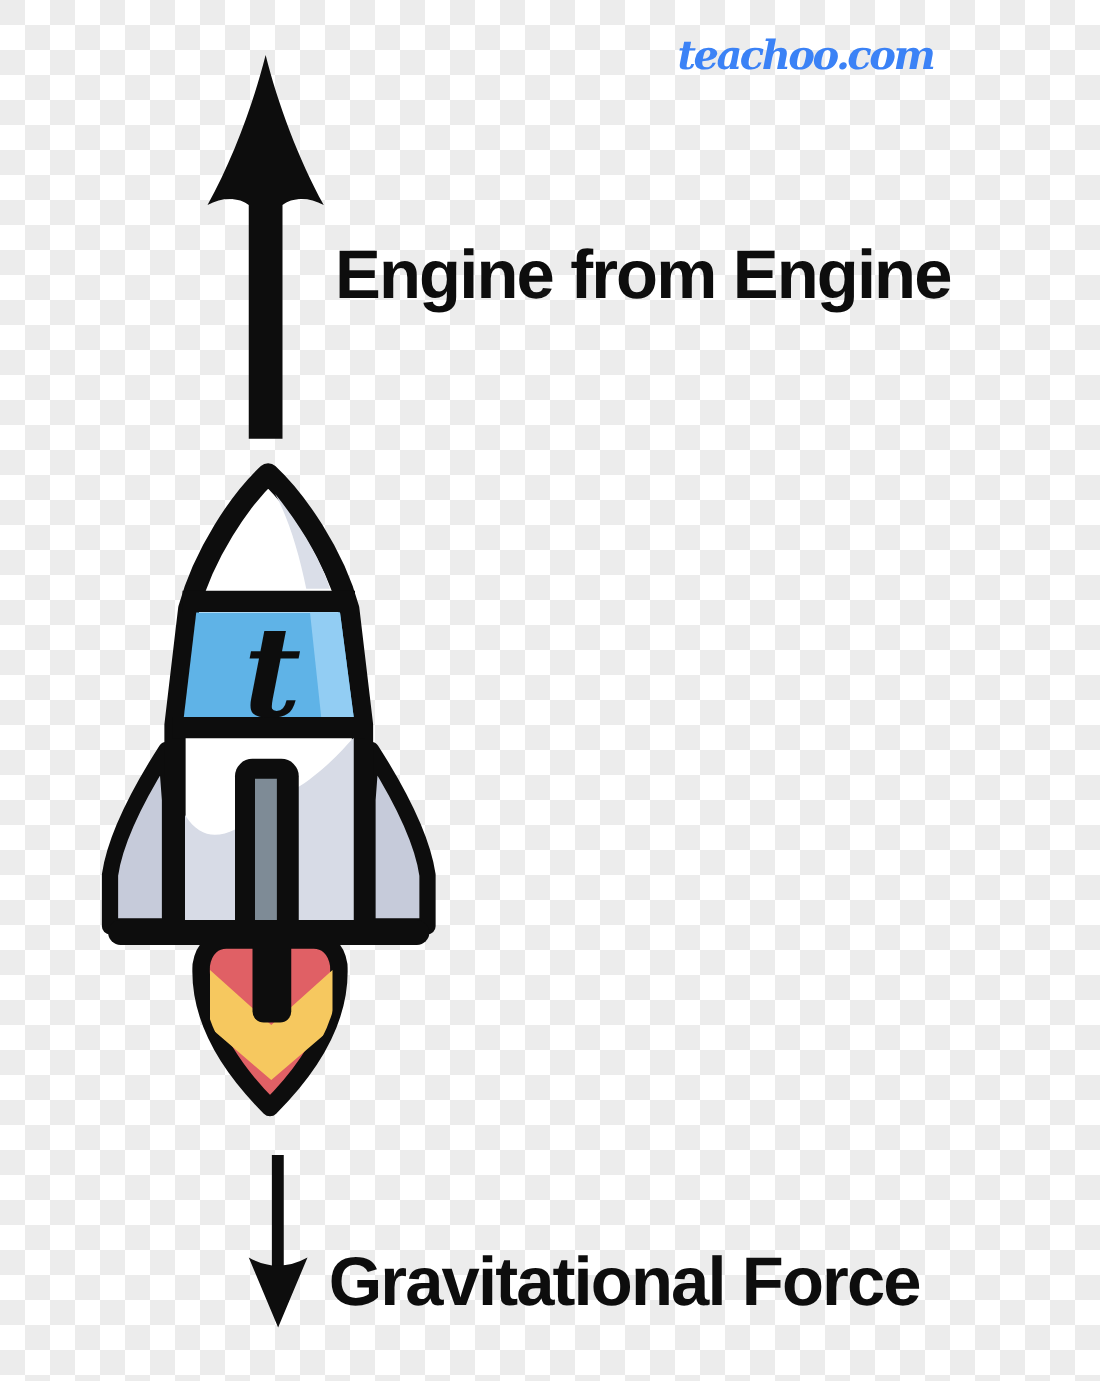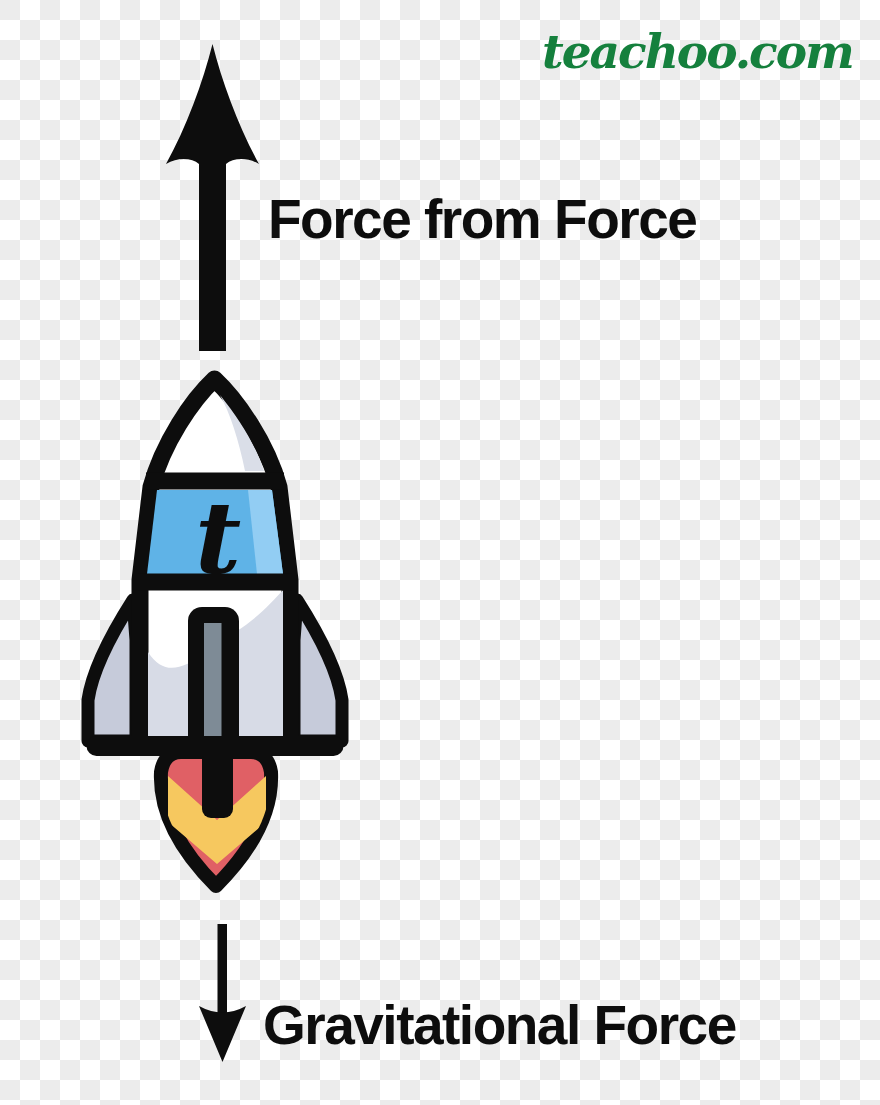--- a/index.html
+++ b/index.html
@@ -15,22 +15,22 @@
     position:absolute;
     font-family:"Liberation Sans",sans-serif;
     font-weight:700;font-size:55px;letter-spacing:-1.5px;
     color:#0d0d0d;white-space:nowrap;line-height:1;
   }
   .label-up{left:268px;top:192px;}
   .label-down{left:263px;top:998px;}
   .watermark{
     position:absolute;left:542px;top:28px;
     font-family:"DejaVu Serif",serif;
-    font-style:italic;font-weight:700;font-size:47px;letter-spacing:-2px;
-    color:#15803d;white-space:nowrap;line-height:1;
+    font-style:italic;font-weight:700;font-size:32px;letter-spacing:-2px;
+    color:#3b82f6;white-space:nowrap;line-height:1;
   }
   .rocket-letter{
     font-family:"DejaVu Serif",serif;
     font-style:italic;font-weight:700;font-size:100px;
   }
 </style>
 </head>
 <body>
 
 <div class="canvas"></div>
@@ -79,15 +79,15 @@
   </g>
 
   <g fill="#0d0d0d">
     <rect x="217.5" y="924" width="9.5" height="92"></rect>
     <path d="M222.5,1062 L199,1006 Q222.5,1019 246,1006 Z"></path>
   </g>
 </svg>
 
 <div class="watermark">teachoo.com</div>
 
-<div class="label label-up">Force from Force</div>
+<div class="label label-up">Engine from Engine</div>
 
 <div class="label label-down">Gravitational Force</div>
 
 </body></html>

